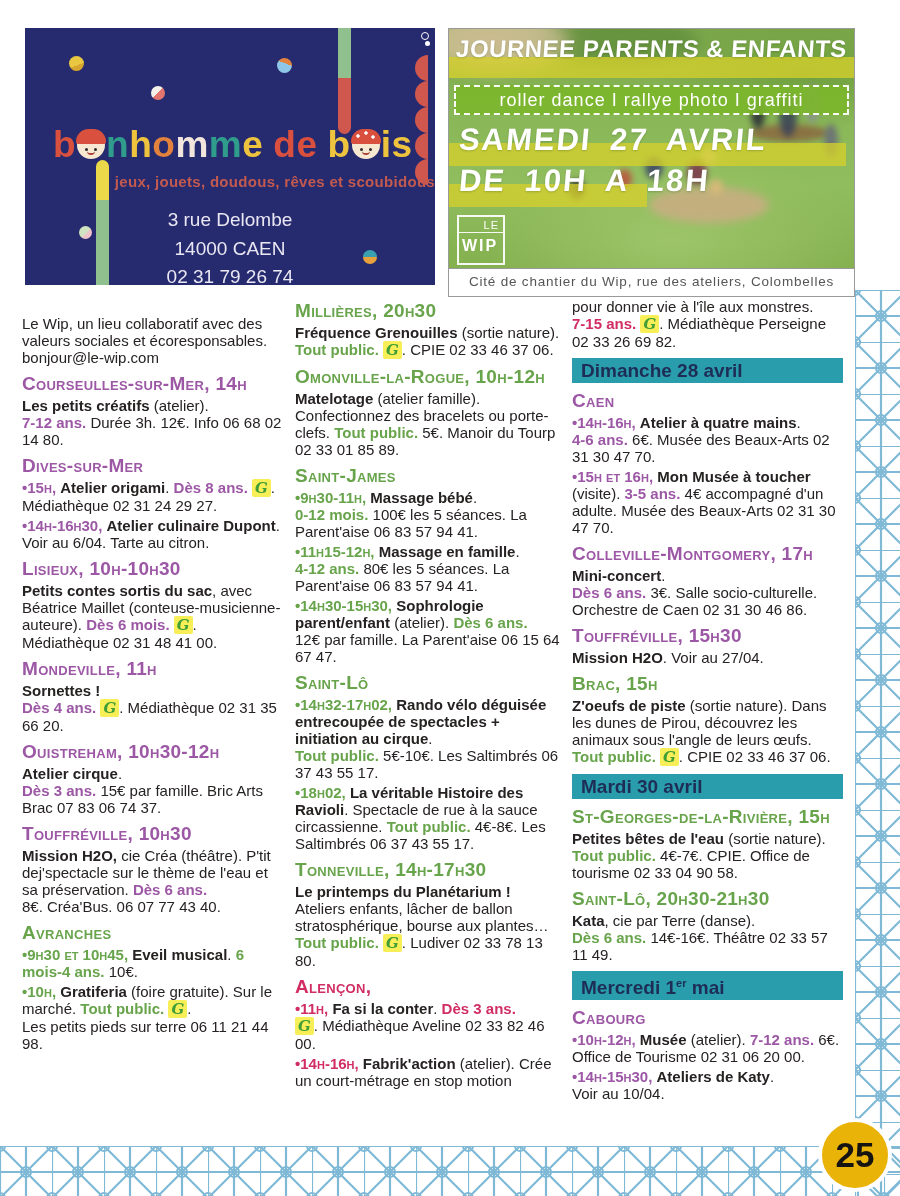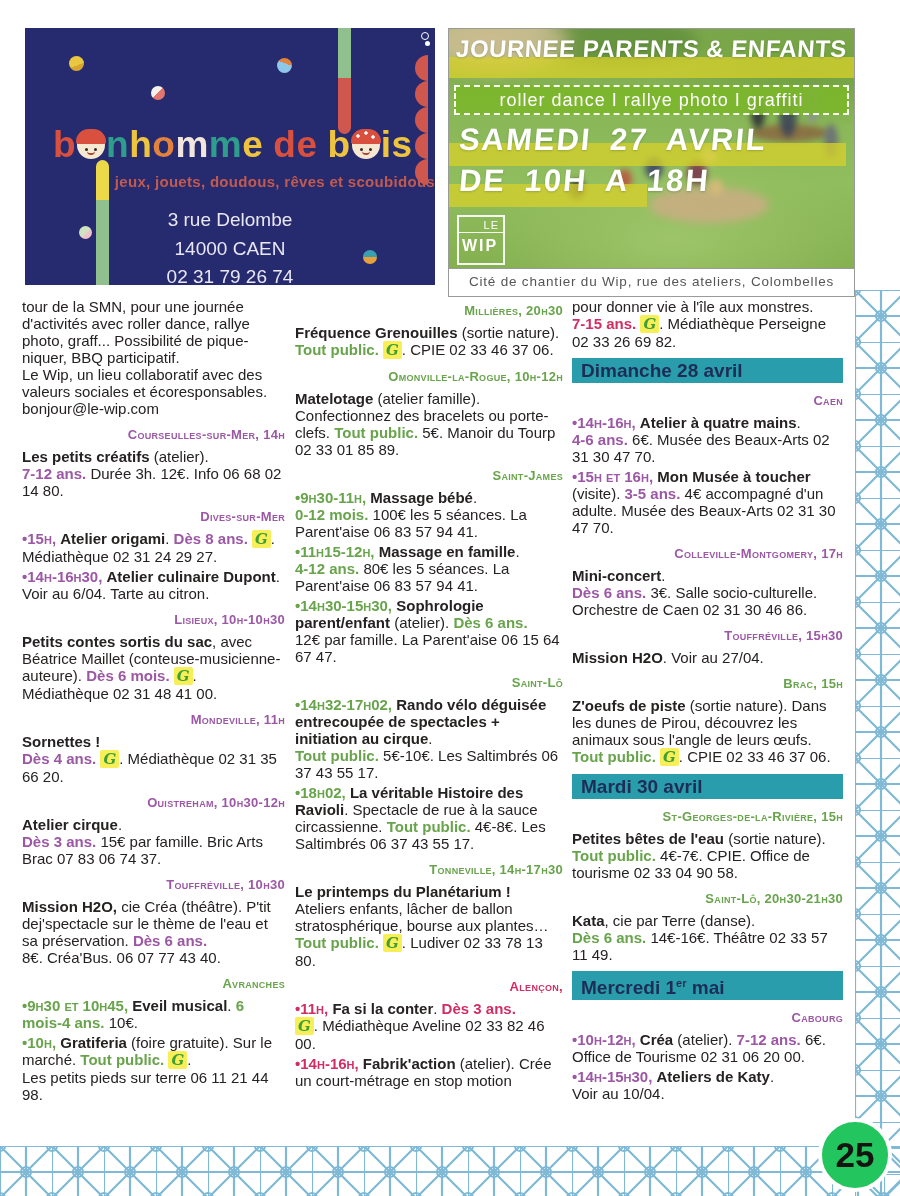--- a/index.html
+++ b/index.html
@@ -61,41 +61,41 @@
   .wip-bottom{display:block;text-align:left;font-size:16px;font-weight:bold;letter-spacing:2px;padding:4px 0 0 3px;}
   .caption{height:26px;border-top:1px solid #9a9a9a;background:#fff;color:#555;
      font-size:13.5px;letter-spacing:0.8px;line-height:26px;text-align:center;white-space:nowrap;}
 
   
   .col{position:absolute;top:298px;font-size:15px;line-height:17px;hyphens:auto;}
   #col1{left:22px;width:263px;}
   #col2{left:295px;width:268px;}
   #col3{left:572px;width:271px;}
   .col p.entry{margin:0 0 3px 0;}
-  .city{font-size:13px;line-height:22px;margin:7px 0 2px 0;font-weight:bold;
-        font-variant:small-caps;letter-spacing:0.3px;text-align:right;}
+  .city{font-size:19px;line-height:22px;margin:7px 0 2px 0;font-weight:bold;
+        font-variant:small-caps;letter-spacing:0.3px;}
   .col > .city:first-child{margin-top:2px;}
   .c-purple{color:#9c57a5}.c-green{color:#68a44b}.c-pink{color:#d12d63}
   .t-p{}
   .t-b{font-weight:bold;}
   .t-acc{font-weight:bold;}
   .t-time{font-weight:bold;font-variant:small-caps;}
   .t-purple{color:#9c57a5}.t-green{color:#68a44b}.t-pink{color:#d12d63}
   .g-icon{background:#f8ee57;color:#3f9e35;font-weight:bold;font-style:italic;
           font-family:"DejaVu Serif", serif;padding:0 3px;border-radius:2px;}
   .day-banner{background:#2a9dad;color:#1d2d55;font-weight:bold;font-size:19px;
      padding:4px 0 4px 9px;margin:8px 0 6px 0;}
   .day-banner sup{font-size:11px;vertical-align:super;text-align:center;}
 
   
   .pattern-svg{position:absolute;}
   #pat-bottom{left:0;top:1146px;}
   #pat-right{left:855px;top:290px;}
   .badge{position:absolute;left:818px;top:1118px;width:66px;height:66px;border-radius:50%;
-     background:#22c55e;border:4px solid #ffffff;z-index:5;
+     background:#eab308;border:4px solid #ffffff;z-index:5;
      color:#161412;font-size:35px;font-weight:bold;text-align:center;line-height:66px;}
 </style>
 </head>
 <body>
 
 <div class="page">
 
   <div id="ad-left">
     <div class="dec" style="left:313px;top:0;width:13px;height:106px;border-radius:0 0 7px 7px;
                 background:linear-gradient(180deg,#8fc08d 0,#8fc08d 50px,#d0574d 50px,#d0574d 100%);"></div>
@@ -156,21 +156,21 @@
       <div class="date-line date2">DE 10H A 18H</div>
       <div class="wip-logo">
         <span class="wip-top">LE</span>
         <span class="wip-bottom">WIP</span>
       </div>
     </div>
     <div class="caption">Cité de chantier du Wip, rue des ateliers, Colombelles</div>
   </div>
 
   <div id="col1" class="col">
-      <p class="entry"><span class="t-p">tour de la SMN, pour une journée d'activités avec roller dance, rallye photo, graff... Possibilité de pique-niquer, BBQ participatif.</span><br><span class="t-p">Le Wip, un lieu collaboratif avec des valeurs sociales et écoresponsables.</span><br><span class="t-p">bonjour@le-wip.com</span></p>
+      <p class="entry"><br><span class="t-p">Le Wip, un lieu collaboratif avec des valeurs sociales et écoresponsables.</span><br><span class="t-p">bonjour@le-wip.com</span></p>
       <h3 class="city c-purple">Courseulles-sur-Mer, 14h</h3>
       <p class="entry"><span class="t-b">Les petits créatifs</span><span class="t-p"> (atelier).</span><br><span class="t-acc t-purple">7-12 ans.</span><span class="t-p"> Durée 3h. 12€. Info 06 68 02 14 80.</span></p>
       <h3 class="city c-purple">Dives-sur-Mer</h3>
       <p class="entry"><span class="t-time t-purple">•15h, </span><span class="t-b">Atelier origami</span><span class="t-p">. </span><span class="t-acc t-purple">Dès 8 ans. </span><span class="g-icon">G</span><span class="t-p">. Médiathèque 02 31 24 29 27.</span></p>
       <p class="entry"><span class="t-time t-purple">•14h-16h30, </span><span class="t-b">Atelier culinaire Dupont</span><span class="t-p">. Voir au 6/04. Tarte au citron.</span></p>
       <h3 class="city c-purple">Lisieux, 10h-10h30</h3>
       <p class="entry"><span class="t-b">Petits contes sortis du sac</span><span class="t-p">, avec Béatrice Maillet (conteuse-musicienne-auteure). </span><span class="t-acc t-purple">Dès 6 mois. </span><span class="g-icon">G</span><span class="t-p">.</span><br><span class="t-p">Médiathèque 02 31 48 41 00.</span></p>
       <h3 class="city c-purple">Mondeville, 11h</h3>
       <p class="entry"><span class="t-b">Sornettes !</span><br><span class="t-acc t-purple">Dès 4 ans. </span><span class="g-icon">G</span><span class="t-p">. Médiathèque 02 31 35 66 20.</span></p>
       <h3 class="city c-purple">Ouistreham, 10h30-12h</h3>
@@ -211,21 +211,21 @@
       <p class="entry"><span class="t-b">Mission H2O</span><span class="t-p">. Voir au 27/04.</span></p>
       <h3 class="city c-green">Brac, 15h</h3>
       <p class="entry"><span class="t-b">Z'oeufs de piste</span><span class="t-p"> (sortie nature). Dans les dunes de Pirou, découvrez les animaux sous l'angle de leurs œufs. </span><span class="t-acc t-green">Tout public. </span><span class="g-icon">G</span><span class="t-p">. CPIE 02 33 46 37 06.</span></p>
       <div class="day-banner"><span>Mardi 30 avril</span></div>
       <h3 class="city c-green">St-Georges-de-la-Rivière, 15h</h3>
       <p class="entry"><span class="t-b">Petites bêtes de l'eau</span><span class="t-p"> (sortie nature).</span><br><span class="t-acc t-green">Tout public.</span><span class="t-p"> 4€-7€. CPIE. Office de tourisme 02 33 04 90 58.</span></p>
       <h3 class="city c-green">Saint-Lô, 20h30-21h30</h3>
       <p class="entry"><span class="t-b">Kata</span><span class="t-p">, cie par Terre (danse).</span><br><span class="t-acc t-green">Dès 6 ans.</span><span class="t-p"> 14€-16€. Théâtre 02 33 57 11 49.</span></p>
       <div class="day-banner"><span>Mercredi 1</span><sup>er</sup><span> mai</span></div>
       <h3 class="city c-purple">Cabourg</h3>
-      <p class="entry"><span class="t-time t-purple">•10h-12h, </span><span class="t-b">Créa</span><span class="t-p"> (atelier). </span><span class="t-acc t-purple">7-12 ans.</span><span class="t-p"> 6€. Office de Tourisme 02 31 06 20 00.</span></p>
+      <p class="entry"><span class="t-time t-purple">•10h-12h, </span><span class="t-b">Musée</span><span class="t-p"> (atelier). </span><span class="t-acc t-purple">7-12 ans.</span><span class="t-p"> 6€. Office de Tourisme 02 31 06 20 00.</span></p>
       <p class="entry"><span class="t-time t-purple">•14h-15h30, </span><span class="t-b">Ateliers de Katy</span><span class="t-p">.</span><br><span class="t-p">Voir au 10/04.</span></p>
     </div>
 
   <svg id="pat-bottom" class="pattern-svg" width="900" height="50">
     <defs>
       <pattern id="pA" width="52" height="52" patternUnits="userSpaceOnUse">
         <g stroke="#7fb9d6" stroke-width="2.2" fill="none">
           <path d="M26 26 L0 0 M26 26 L52 0 M26 26 L0 52 M26 26 L52 52 M26 26 L26 0 M26 26 L26 52 M26 26 L0 26 M26 26 L52 26 M0 0 L52 0 M0 0 L0 52"></path>
           <circle cx="26" cy="26" r="5"></circle>
             <circle cx="0" cy="0" r="5"></circle>

